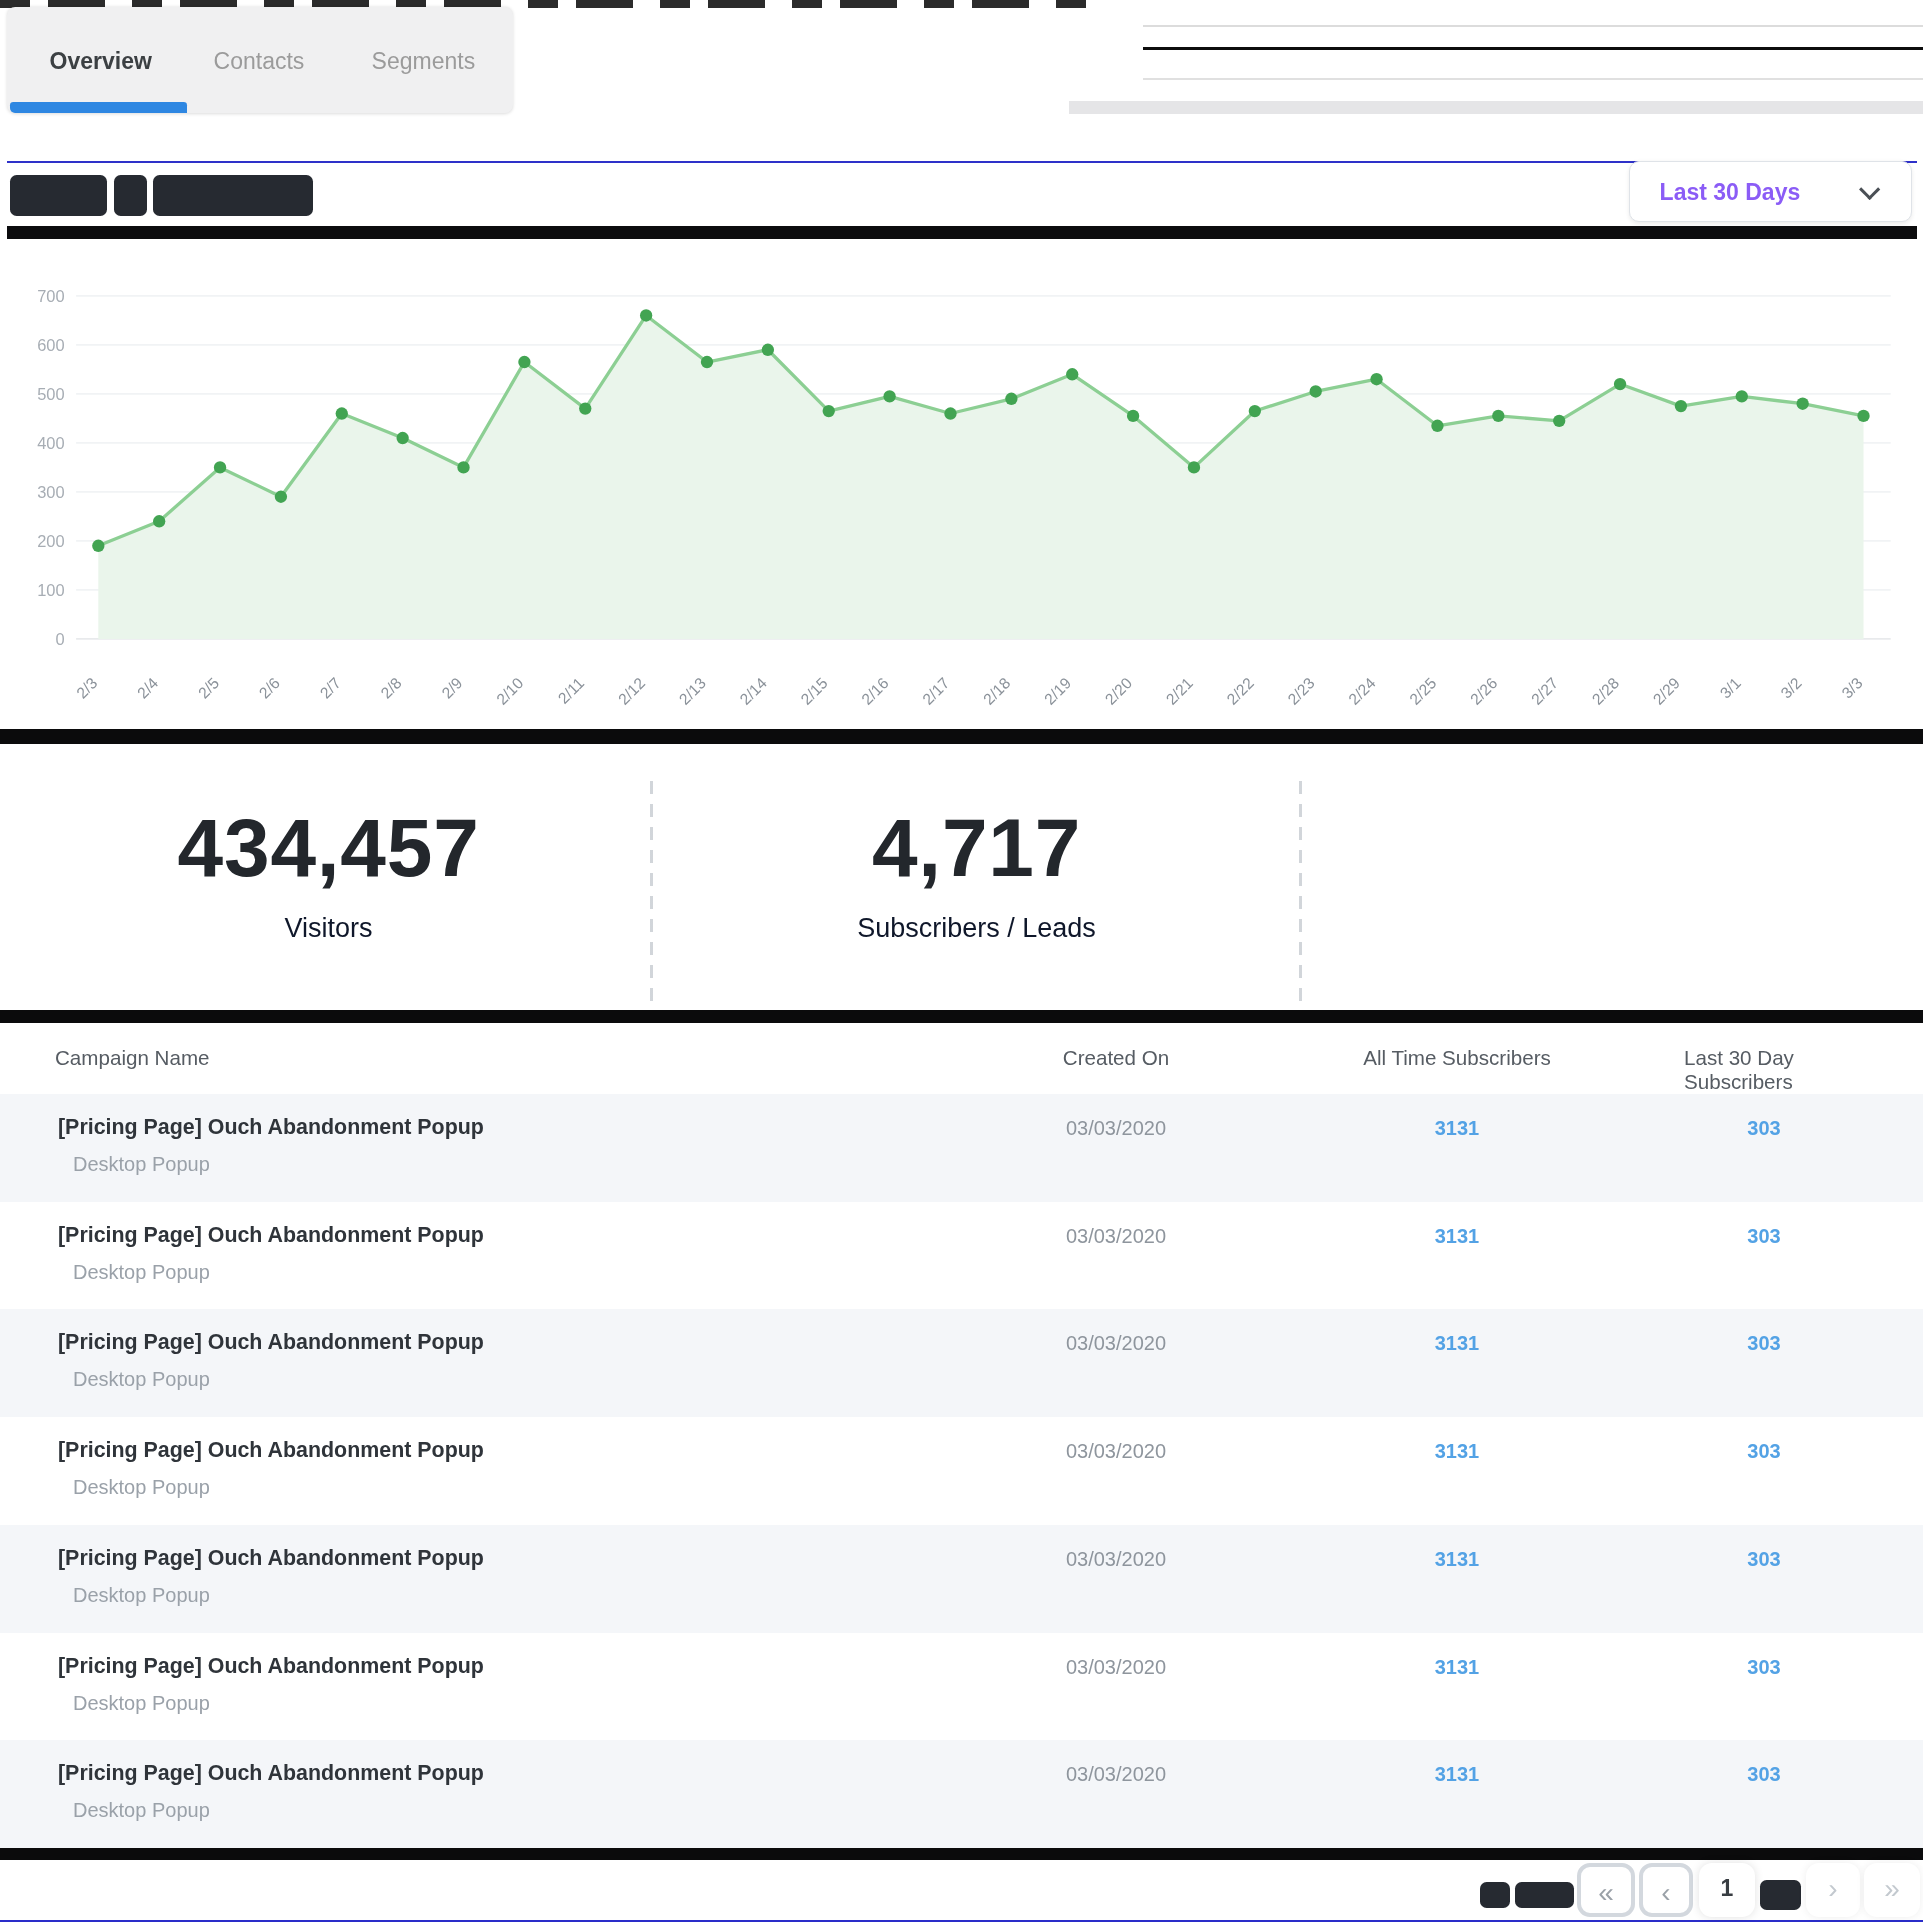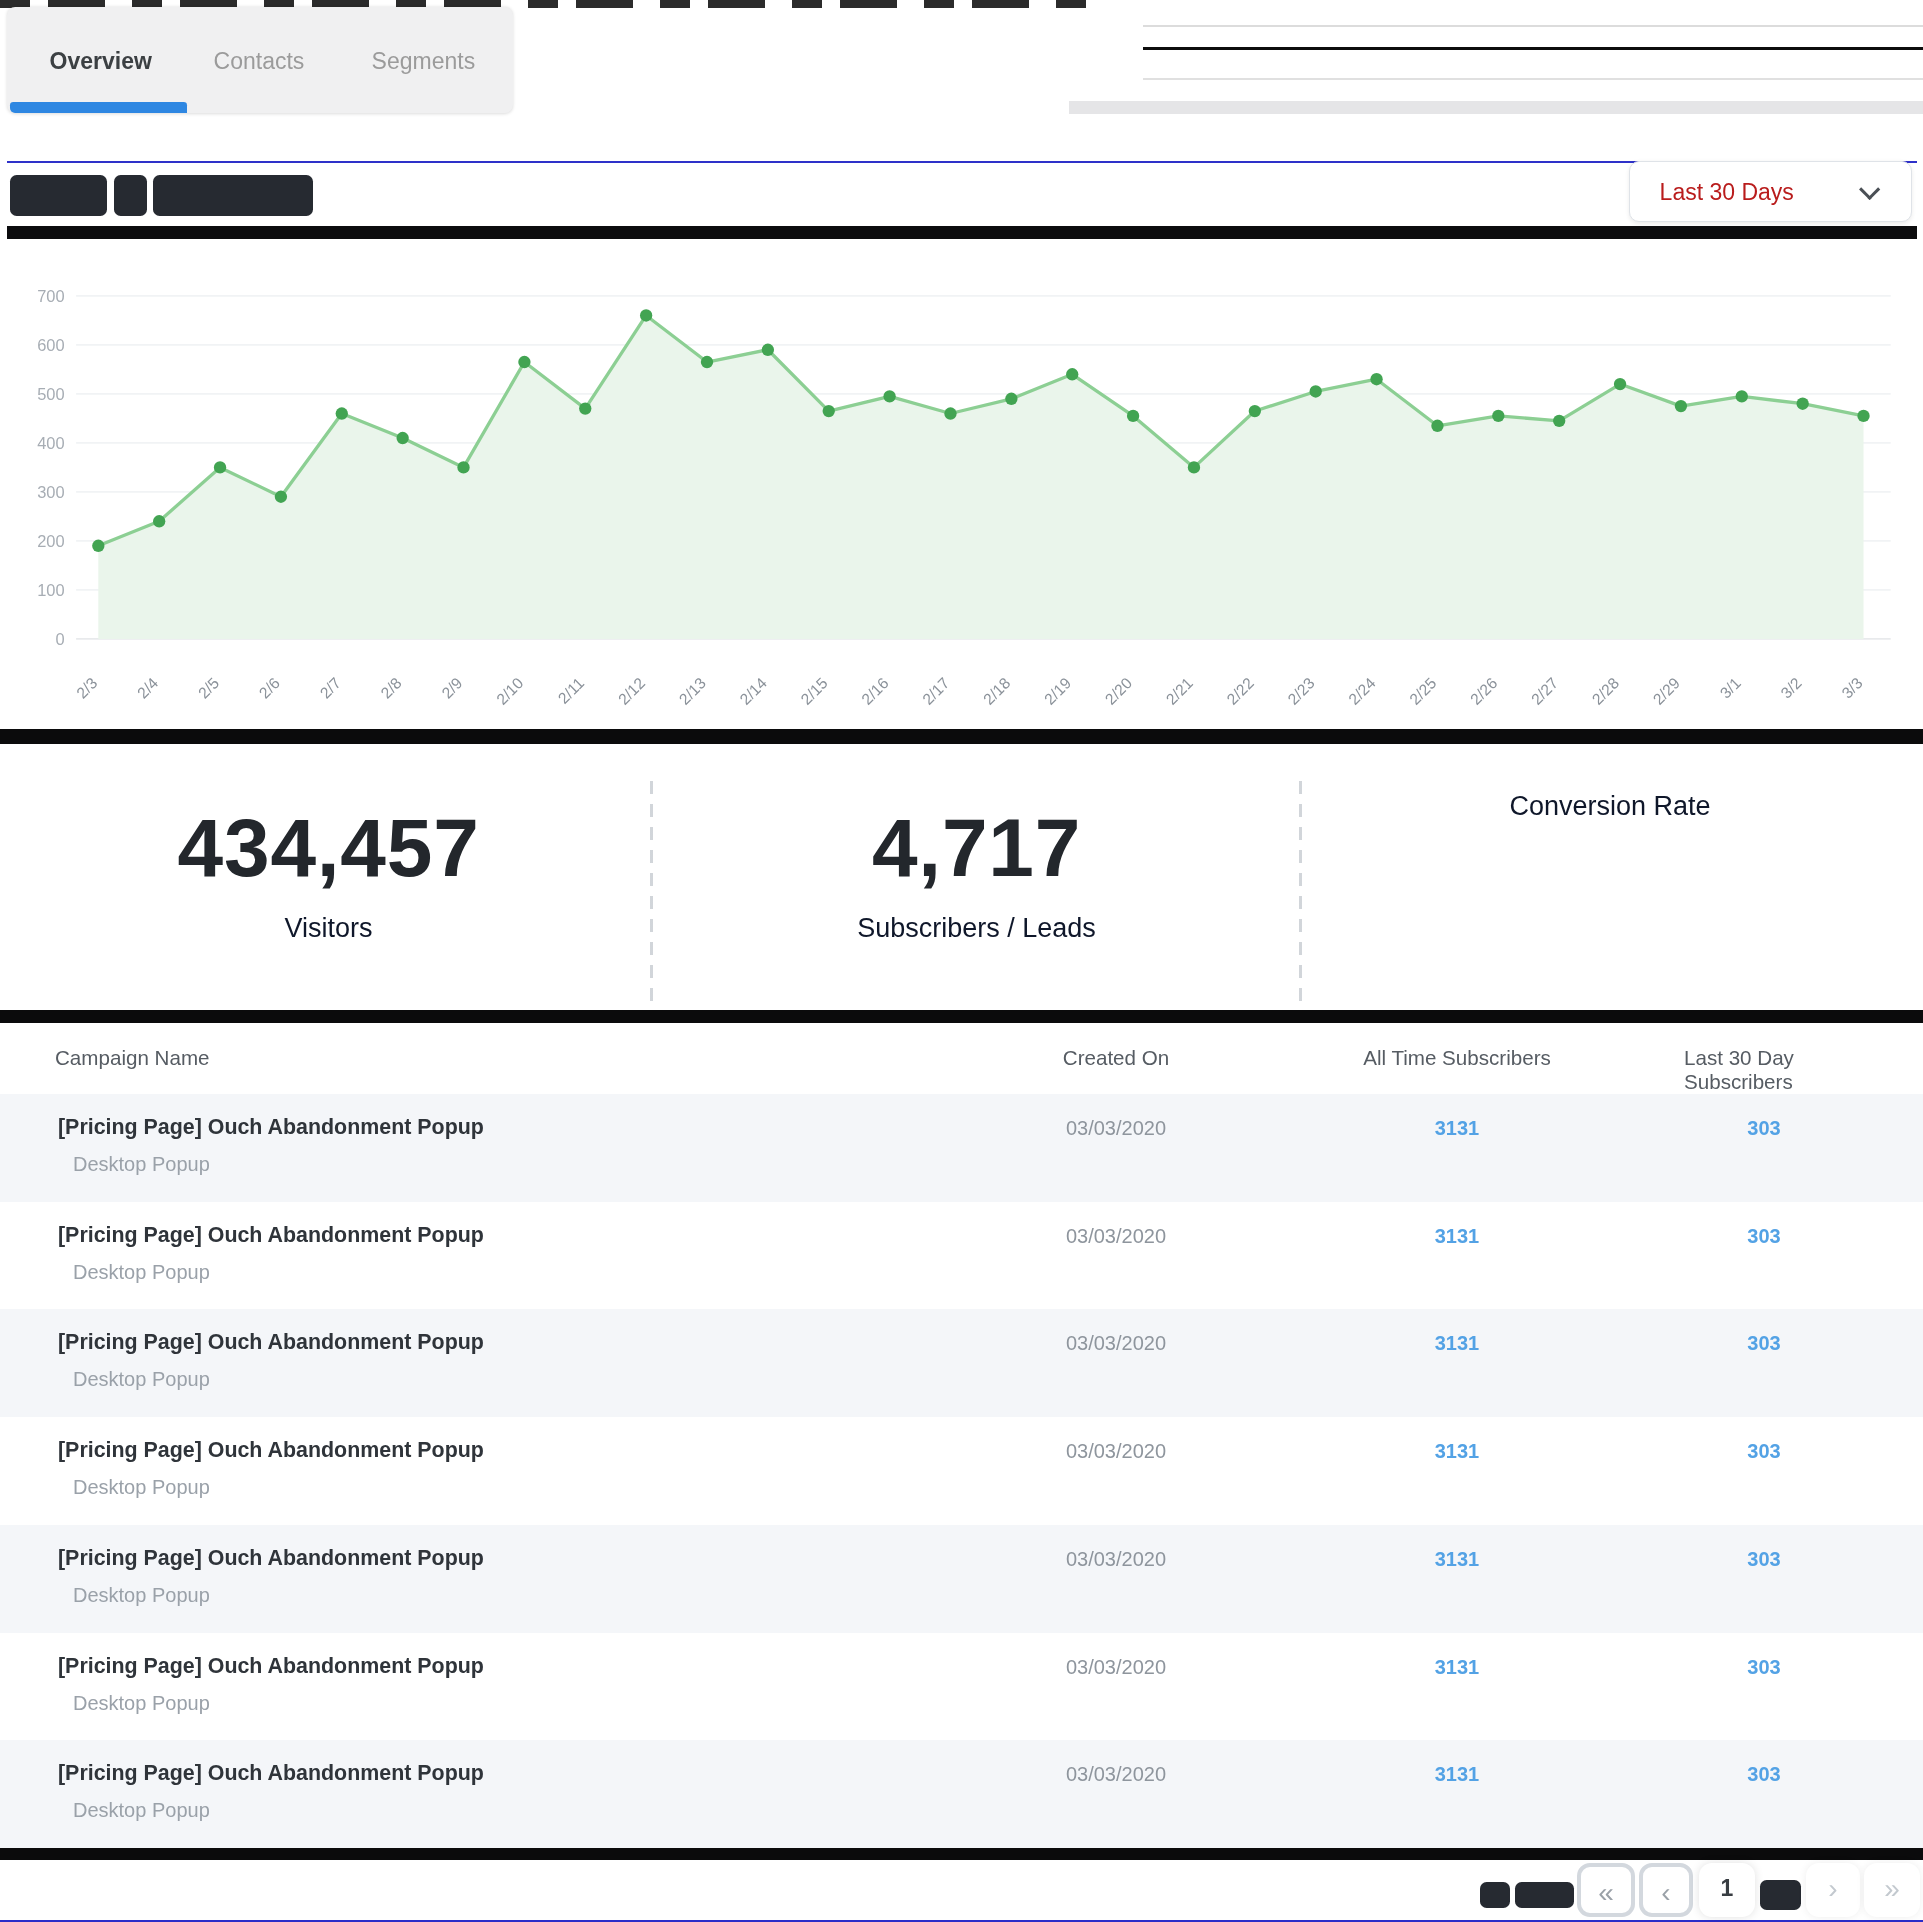--- a/index.html
+++ b/index.html
@@ -29,21 +29,21 @@
 
   
   .chart-panel{left:6.6px;top:161px;width:1910px;height:554px;background:#ffffff;border-top:2.5px solid #2e31c9;}
   .panel-header{position:absolute;left:0;top:0;width:100%;height:61px;}
   .redact{background:#262a31;border-radius:6.6px;position:absolute;}
   .rt-w1{left:3.3px;top:11.5px;width:97px;height:41px;}
   .rt-w2{left:107px;top:11.5px;width:33px;height:41px;}
   .rt-w3{left:146px;top:11.5px;width:160px;height:41px;}
   .dropdown{position:absolute;left:1622px;top:-1.6px;width:281px;height:59px;background:#ffffff;
     border:1.6px solid #dfe3e8;border-radius:10px;box-shadow:0 1.6px 4.1px rgba(0,0,0,.08);cursor:pointer;}
-  .dropdown-label{position:absolute;left:30px;top:16.4px;font-size:23px;color:#b91c1c;}
+  .dropdown-label{position:absolute;left:30px;top:16.4px;font-size:23px;color:#8b5cf6;font-weight:bold;}
   .chevron-down{position:absolute;right:33px;top:20px;width:12.3px;height:12.3px;
     border-right:3.3px solid #4a4f55;border-bottom:3.3px solid #4a4f55;transform:rotate(45deg);}
   .header-black-band{position:absolute;left:0;top:63px;width:100%;height:13px;background:#0c0c0e;}
   #chart-svg{position:absolute;left:0;top:76px;}
 
   
   .band{left:0;width:1924px;background:#0b0b0c;}
   .band-1{top:729px;height:15px;}
   .band-2{top:1010px;height:13px;}
   .band-3{top:1848px;height:11.5px;}
@@ -208,21 +208,20 @@
 
 <div class="abs stat-card stat-1">
   <div class="stat-value">434,457</div>
   <div class="stat-label">Visitors</div>
 </div>
 <div class="abs stat-card stat-2">
   <div class="stat-value">4,717</div>
   <div class="stat-label">Subscribers / Leads</div>
 </div>
 <div class="abs stat-card stat-3">
-  <div class="stat-label">Conversion Rate</div>
 </div>
 <div class="abs stat-divider sd-1"></div>
 <div class="abs stat-divider sd-2"></div>
 
 <div class="abs table-header">
   <div class="th th-name">Campaign Name</div>
   <div class="th th-center th-created">Created On</div>
   <div class="th th-center th-alltime">All Time Subscribers</div>
   <div class="th th-center th-last30">Last 30 Day Subscribers</div>
 </div>

